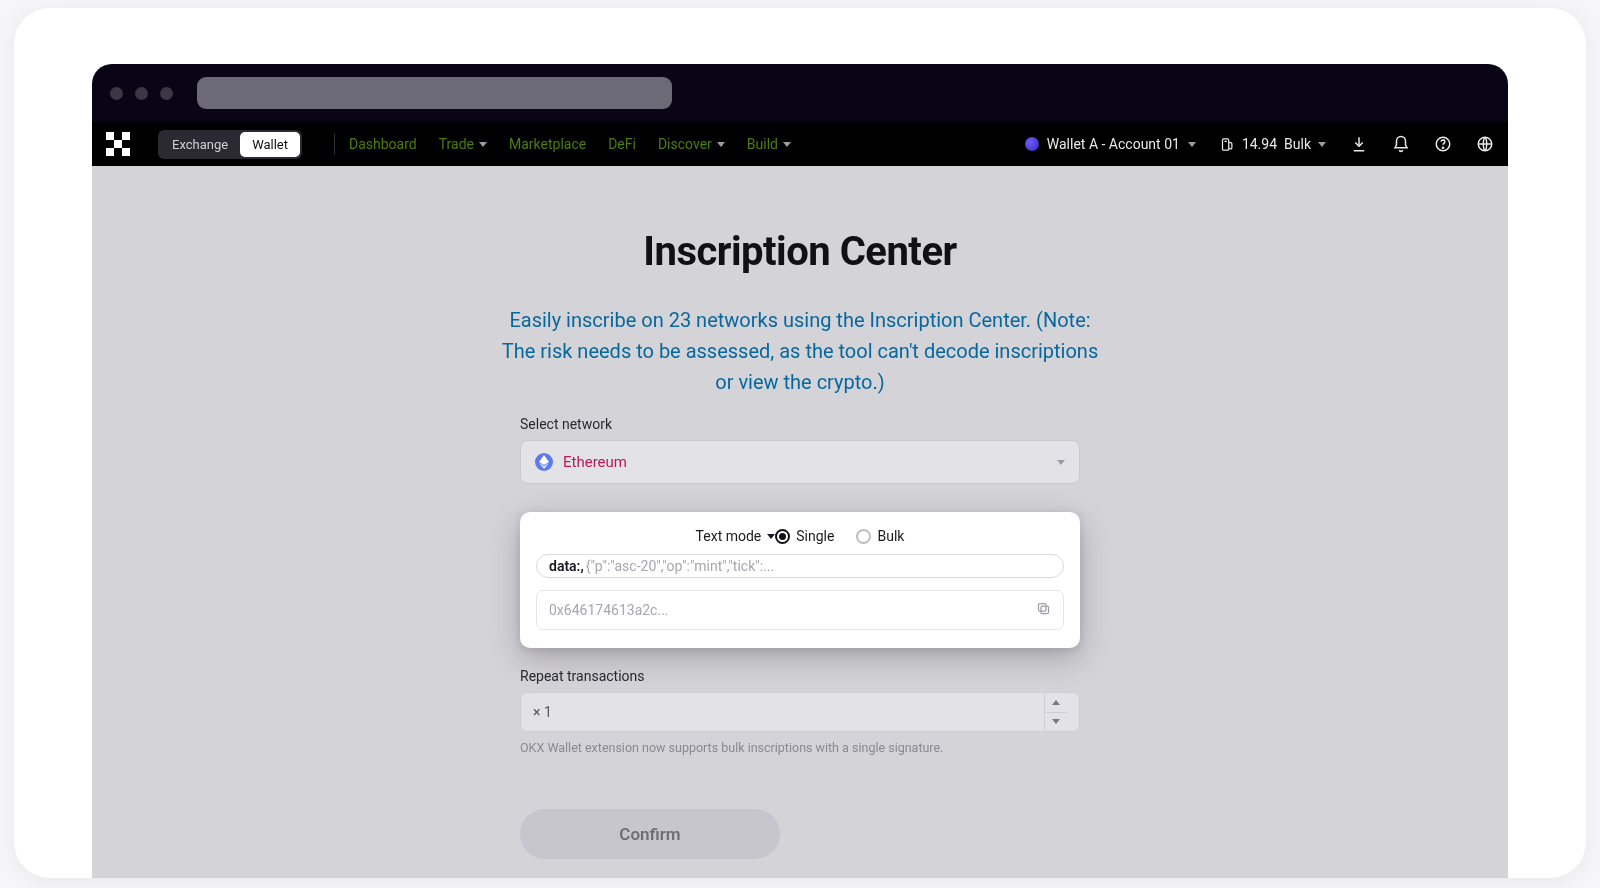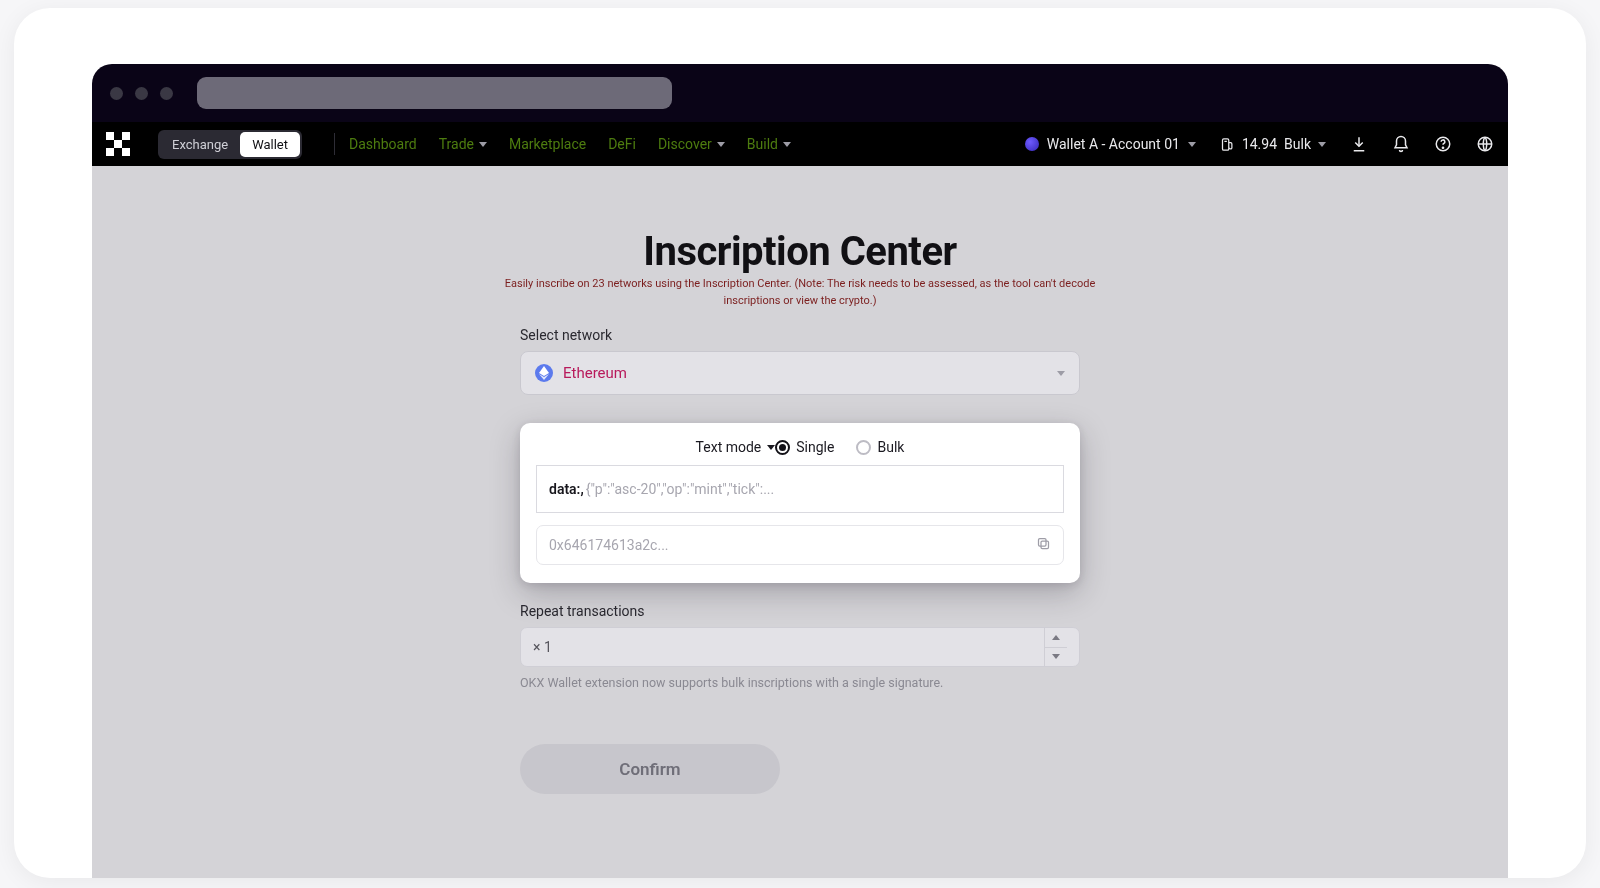--- a/index.html
+++ b/index.html
@@ -86,22 +86,22 @@
     display:flex; flex-direction:column; align-items:center;
     padding-top: 62px;
   }
 
   .page h1 {
     font-size: 40px; font-weight: 700; color:#111014; letter-spacing:-0.5px;
     filter: blur(0.4px);
   }
   .page .subtitle {
     max-width: 600px; text-align:center;
-    color:#7f1d1d; font-size:11px; line-height:1.55;
-    margin-top:0;
+    color:#0369a1; font-size:20px; line-height:1.55;
+    margin-top:30px;
     filter: blur(0.4px);
   }
 
   .form-col { width: 560px; margin-top:18px; }
 
   .field-label { font-size:14px; color:#2a2930; margin-bottom:8px; filter: blur(0.3px);}
   .select-box {
     height:44px; background:#e3e2e7; border:1px solid #c9c8cf; border-radius:8px;
     display:flex; align-items:center; padding:0 14px; gap:10px;
     filter: blur(0.3px);
@@ -128,21 +128,21 @@
   }
   .mode-toggle { display:flex; align-items:center; gap:6px; font-size:14px; color:#1a1920; cursor:pointer; }
   .radios { display:flex; align-items:center; gap:22px; font-size:14px; color:#1a1920;}
   .radio { display:flex; align-items:center; gap:6px; cursor:pointer; }
   .radio .ring { width:15px; height:15px; border-radius:50%; border:2px solid #121117; display:flex; align-items:center; justify-content:center; }
   .radio .ring.inactive { border-color:#bdbcc4; }
   .radio .ring .inner { width:7px; height:7px; border-radius:50%; background:#121117; }
 
   .data-input {
     display:flex; align-items:center;
-    height:48px; border:1px solid #dadae0; border-radius:0;
+    height:24px; border:1px solid #dadae0; border-radius:15px;
     padding:0 12px; font-size:14px; color:#111014; gap:2px;
   }
   .data-prefix { font-weight:600; color:#18171d; }
   .data-placeholder { color:#a7a6af; }
   .hex-row {
     margin-top:12px; height:40px; border:1px solid #e6e6ea; border-radius:7px;
     display:flex; align-items:center; padding:0 12px; color:#a7a6af; font-size:14px;
   }
   .copy-icon { margin-left:auto; color:#9e9da7; cursor:pointer; }
 

